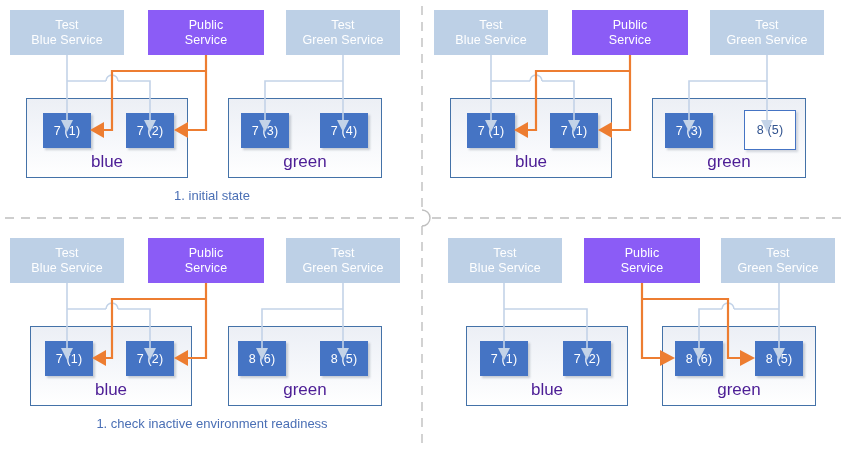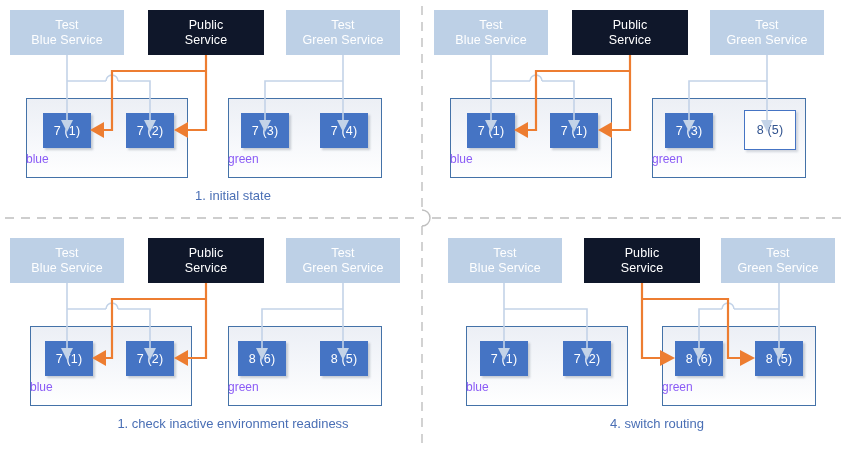--- a/index.html
+++ b/index.html
@@ -12,48 +12,48 @@
   svg.layer{position:absolute;left:0;top:0;width:848px;height:456px;overflow:visible;}
   .panel{position:absolute;width:424px;height:228px;}
 
   
   .svcbox{
     position:absolute;display:flex;align-items:center;justify-content:center;
     text-align:center;color:#ffffff;font-size:12.5px;line-height:15px;
     letter-spacing:.1px;box-sizing:border-box;
   }
   .svcbox.test{background:#bdd0e6;}
-  .svcbox.public{background:#0f172a;justify-content:center;}
+  .svcbox.public{background:#8b5cf6;justify-content:center;}
 
   
   .envbox{
     position:absolute;box-sizing:border-box;
     border:1px solid #4472a8;
     background:linear-gradient(180deg,#eceff5 0%,#f4f6fa 45%,#ffffff 100%);
   }
   .envlabel{
-    position:absolute;width:100%;text-align:left;
-    color:#8b5cf6;font-size:12px;
+    position:absolute;width:100%;text-align:center;
+    color:#4c1d95;font-size:17px;
   }
 
   
   .inst{
     position:absolute;box-sizing:border-box;
     display:flex;align-items:center;justify-content:center;
     font-size:12.5px;letter-spacing:.2px;
   }
   .inst.filled{background:#4574c4;color:#ffffff;border:1px solid #4574c4;
     box-shadow:2px 2px 2px rgba(140,150,165,.45);}
   .inst.hollow{background:#ffffff;color:#31538f;border:1px solid #4574c4;
     box-shadow:2px 2px 2px rgba(140,150,165,.35);}
 
   
   .caption{
     position:absolute;width:424px;text-align:center;
-    color:#4a6fb5;font-size:13px;padding-left:21px;
+    color:#4a6fb5;font-size:13px;
   }
 
   
   .lb{fill:none;stroke:#c3d3e8;stroke-width:1.6;}
   .lbfill{fill:#c3d3e8;}
   .og{fill:none;stroke:#ed7d31;stroke-width:2.2;}
   .ogfill{fill:#ed7d31;}
   .divider{fill:none;stroke:#bfbfbf;stroke-width:1.4;stroke-dasharray:9 7;}
   .divider-solid{fill:none;stroke:#bfbfbf;stroke-width:1.4;}
 </style>
@@ -275,16 +275,15 @@
       <path class="lb" d="M 298 81 L 275 81 L 275 124"></path>
       <polygon class="lbfill" points="269,120 281,120 275,132"></polygon>
 
       <path class="og" d="M 218 55 L 218 130 L 238 130"></path>
       <polygon class="ogfill" points="236,122 236,138 251,130"></polygon>
 
       <path class="og" d="M 218 71 L 304 71 L 304 130 L 318 130"></path>
       <polygon class="ogfill" points="316,122 316,138 331,130"></polygon>
     </svg>
 
-    <div class="caption" style="left:0px;top:188px;">4. switch routing</div>
   </div>
 
 </div>
 
 </body></html>

